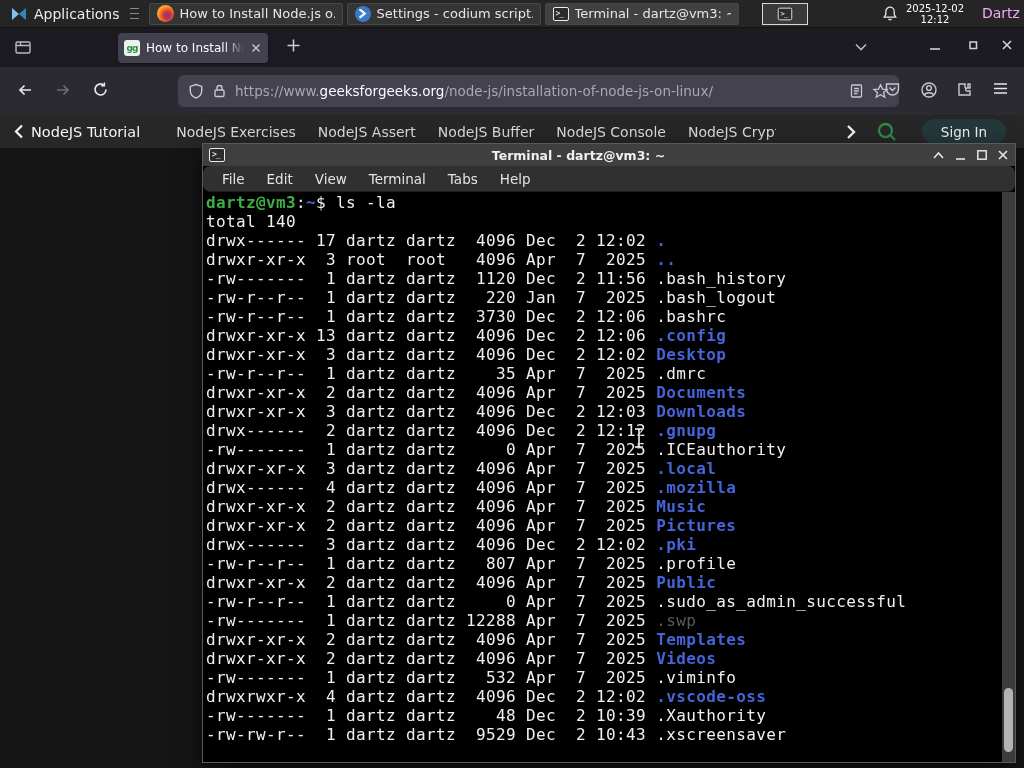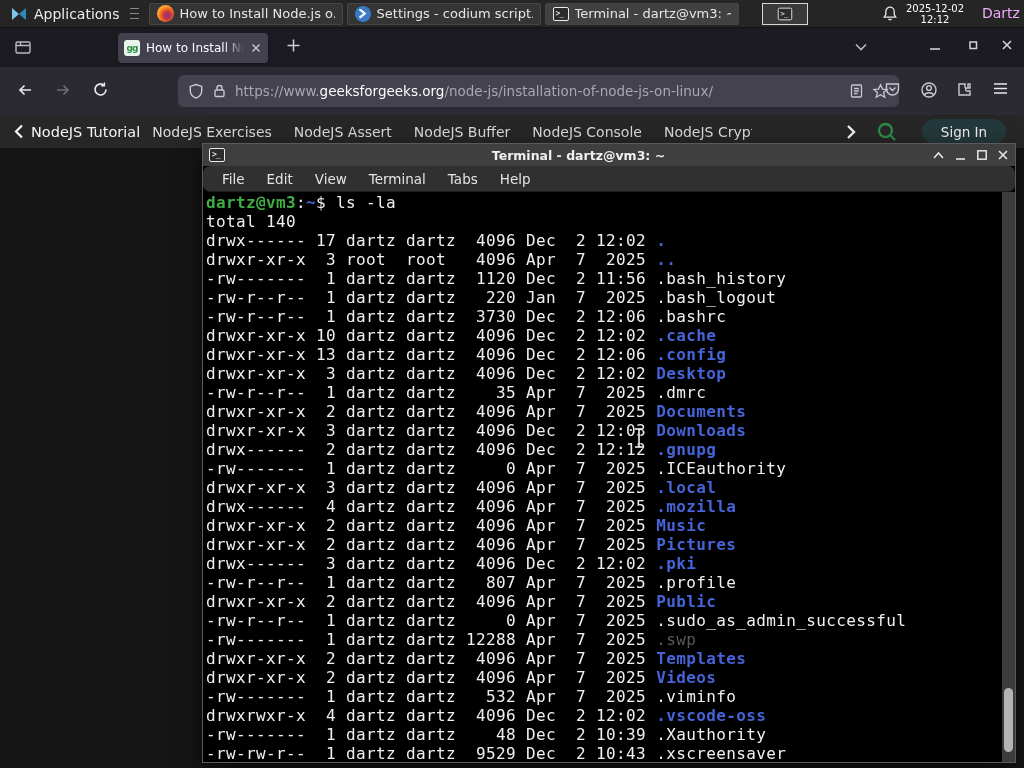--- a/index.html
+++ b/index.html
@@ -61,21 +61,21 @@
     display:block; }
   .nav-ic { position:absolute; top:14px; }
   .urlbar { position:absolute; left:178px; top:8px; width:721px; height:32px; background:#43424e;
     border-radius:6px; display:flex; align-items:center; padding:0 10px; gap:8px; }
   .url-text { font-size:13.5px; color:#a9a8b0; white-space:nowrap; overflow:hidden; flex:1; }
   .url-text b { color:#fbfbfe; font-weight:normal; }
 
   
   .site-header { position:absolute; left:0; top:115px; width:1024px; height:33px; background:#272727;
     display:flex; align-items:center; padding:0 14px; z-index:5; }
-  .site-back { display:flex; align-items:center; gap:7px; color:#f3f3f3; font-size:14.5px; margin-right:12px; white-space:nowrap; }
+  .site-back { display:flex; align-items:center; gap:7px; color:#f3f3f3; font-size:14.5px; margin-right:36px; white-space:nowrap; }
   .site-items { display:flex; align-items:center; gap:22px; color:#dcdcdc; font-size:14px; white-space:nowrap; overflow:hidden; width:600px; }
   .site-item { white-space:nowrap; }
   .site-search { position:absolute; left:876px; top:6px; }
   .signin { position:absolute; left:922px; top:4px; width:84px; height:25px; border-radius:13px;
     background:#24393b; color:#f0f0f0; font-size:13.5px; display:flex; align-items:center; justify-content:center; }
   .page-bg { position:absolute; left:0; top:148px; width:1024px; height:620px; background:#151515; }
 
   
   .term-win { position:absolute; left:202px; top:143px; width:814px; height:620px; z-index:20;
     border:1px solid #5a5a5a; background:#000; box-shadow:0 8px 24px rgba(0,0,0,.6); }
@@ -304,21 +304,20 @@
       </div>
     <div class="term-body">
       <div id="term-lines">
           <div class="tline"><span class="green">dartz@vm3</span><span>:</span><span class="blue">~</span><span>$ ls -la</span></div>
           <div class="tline">total 140</div>
           <div class="tline"><span>drwx------ 17 dartz dartz  4096 Dec  2 12:02 </span><span class="blue">.</span></div>
           <div class="tline"><span>drwxr-xr-x  3 root  root   4096 Apr  7  2025 </span><span class="blue">..</span></div>
           <div class="tline"><span>-rw-------  1 dartz dartz  1120 Dec  2 11:56 </span><span>.bash_history</span></div>
           <div class="tline"><span>-rw-r--r--  1 dartz dartz   220 Jan  7  2025 </span><span>.bash_logout</span></div>
           <div class="tline"><span>-rw-r--r--  1 dartz dartz  3730 Dec  2 12:06 </span><span>.bashrc</span></div>
-          <div class="tline"><span>drwxr-xr-x 10 dartz dartz  4096 Dec  2 12:02 </span><span class="blue">.cache</span></div>
           <div class="tline"><span>drwxr-xr-x 13 dartz dartz  4096 Dec  2 12:06 </span><span class="blue">.config</span></div>
           <div class="tline"><span>drwxr-xr-x  3 dartz dartz  4096 Dec  2 12:02 </span><span class="blue">Desktop</span></div>
           <div class="tline"><span>-rw-r--r--  1 dartz dartz    35 Apr  7  2025 </span><span>.dmrc</span></div>
           <div class="tline"><span>drwxr-xr-x  2 dartz dartz  4096 Apr  7  2025 </span><span class="blue">Documents</span></div>
           <div class="tline"><span>drwxr-xr-x  3 dartz dartz  4096 Dec  2 12:03 </span><span class="blue">Downloads</span></div>
           <div class="tline"><span>drwx------  2 dartz dartz  4096 Dec  2 12:12 </span><span class="blue">.gnupg</span></div>
           <div class="tline"><span>-rw-------  1 dartz dartz     0 Apr  7  2025 </span><span>.ICEauthority</span></div>
           <div class="tline"><span>drwxr-xr-x  3 dartz dartz  4096 Apr  7  2025 </span><span class="blue">.local</span></div>
           <div class="tline"><span>drwx------  4 dartz dartz  4096 Apr  7  2025 </span><span class="blue">.mozilla</span></div>
           <div class="tline"><span>drwxr-xr-x  2 dartz dartz  4096 Apr  7  2025 </span><span class="blue">Music</span></div>

